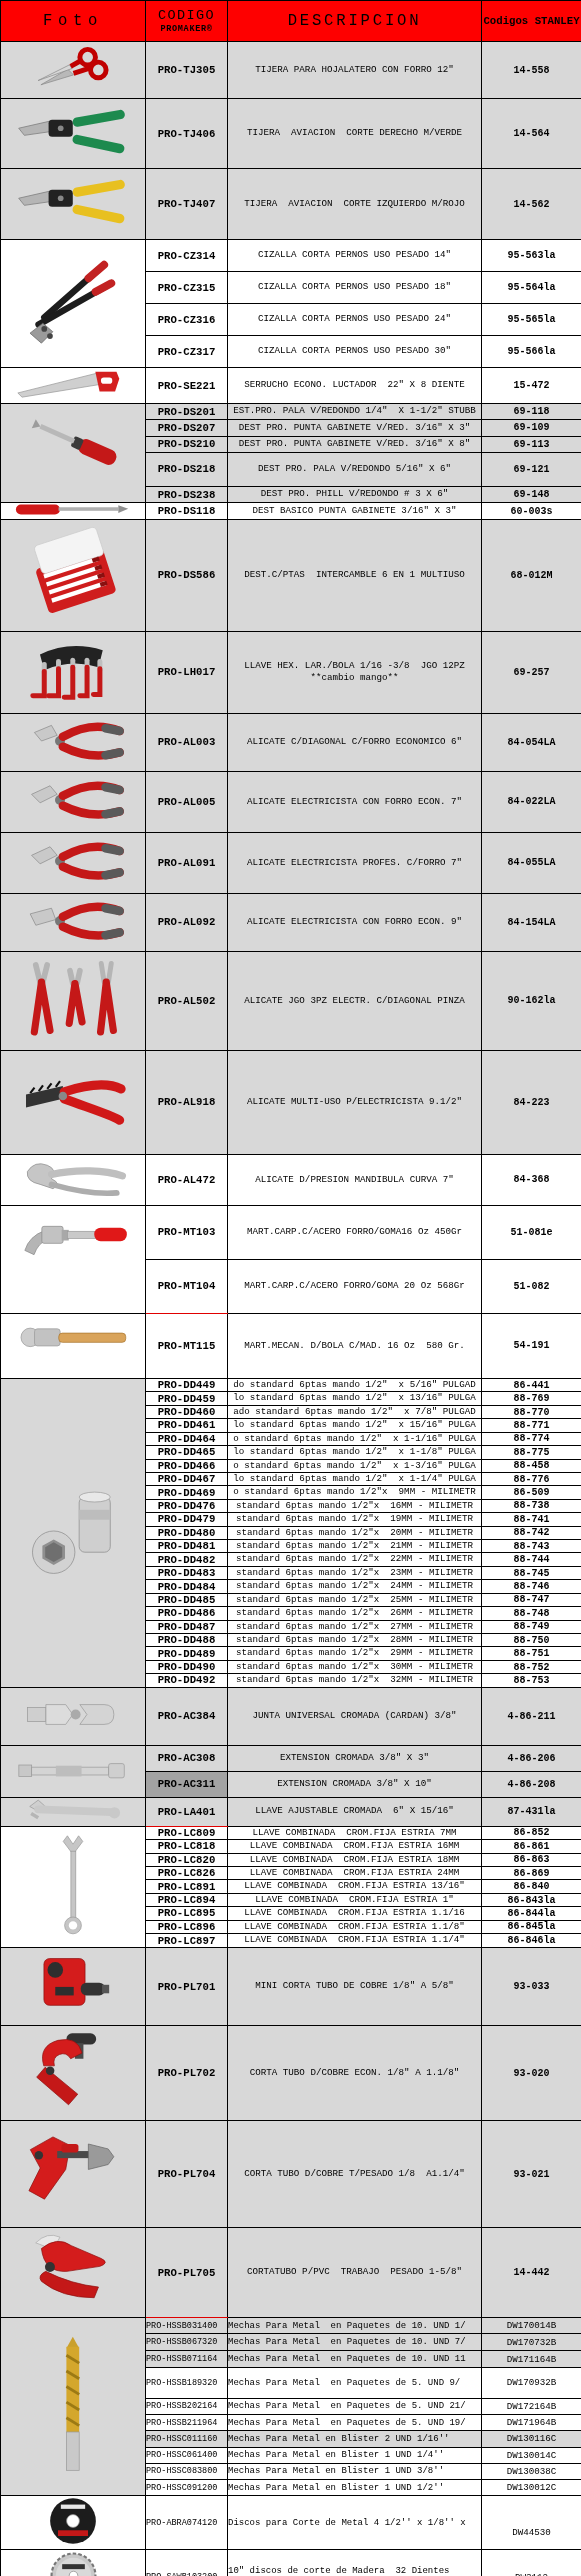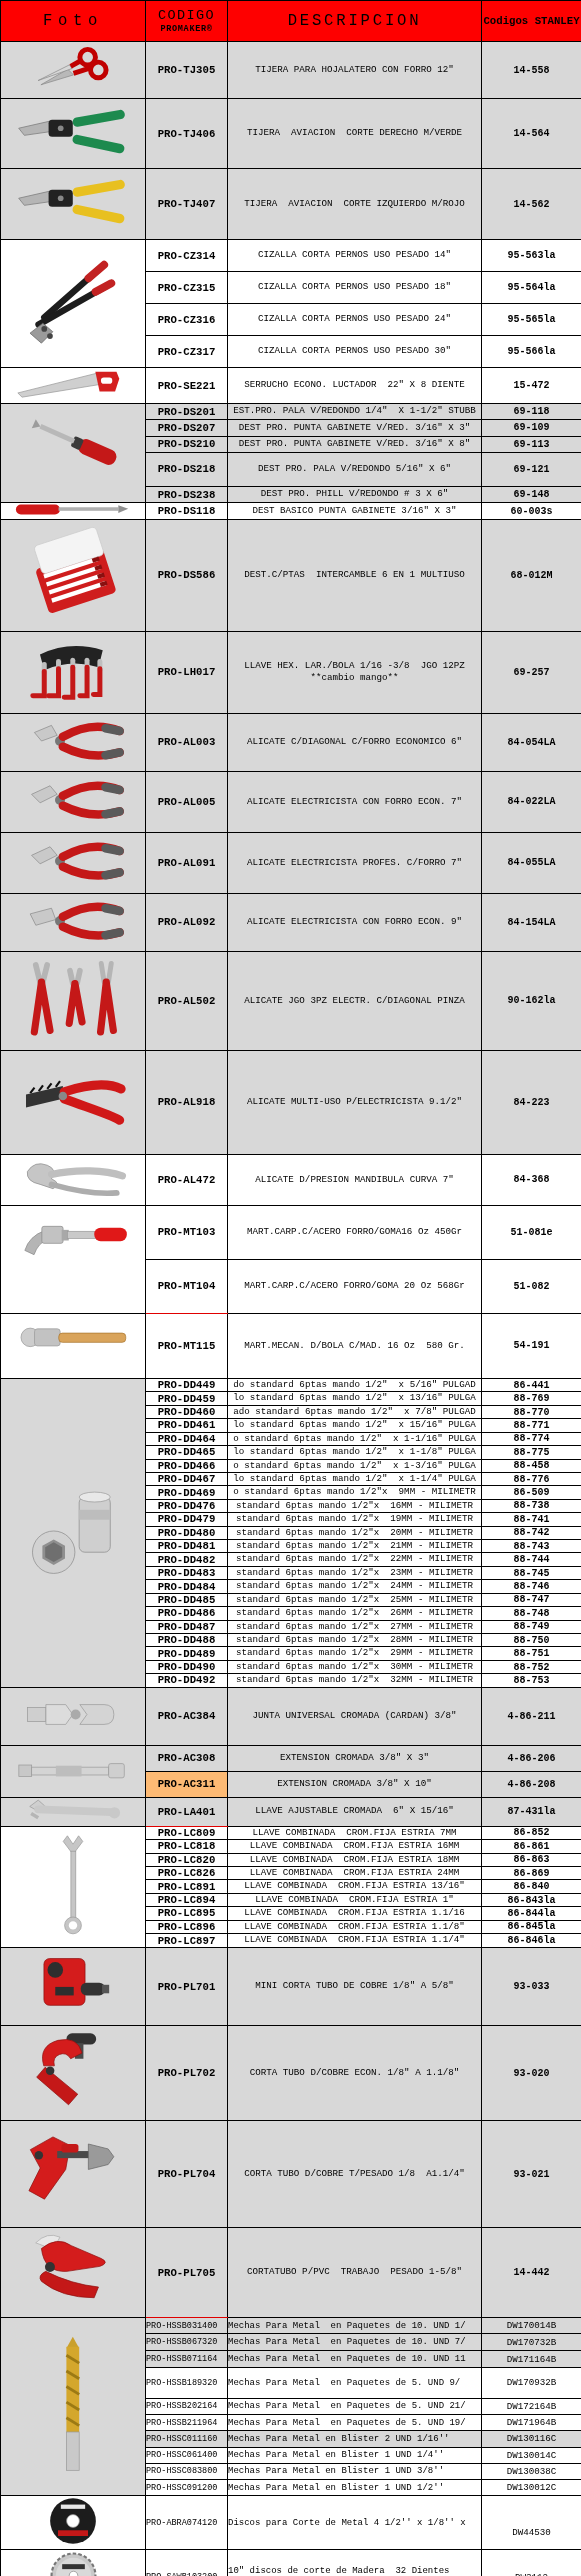--- a/index.html
+++ b/index.html
@@ -470,21 +470,21 @@
                 <rect x="4" y="18" width="18" height="16" fill="#c8c8c8" stroke="#999"></rect>
                 <rect x="22" y="21" width="108" height="11" fill="#d4d4d4" stroke="#999"></rect>
                 <rect x="56" y="19" width="36" height="15" fill="#bdbdbd"></rect>
                 <rect x="130" y="16" width="22" height="20" rx="3" fill="#cfcfcf" stroke="#999"></rect>
               </svg></span></td>
           <td class="code" style="background:#D8D8D8">PRO-AC308</td>
           <td class="desc" style="background:#D8D8D8">EXTENSION CROMADA 3/8" X 3"</td>
           <td class="stan" style="background:#D8D8D8">4-86-206</td>
         </tr>
         <tr style="height: 26px;">
-          <td class="code" style="background:#fdba74">PRO-AC311</td>
+          <td class="code" style="background:#a3a3a3">PRO-AC311</td>
           <td class="desc" style="background:#D8D8D8">EXTENSION CROMADA 3/8" X 10"</td>
           <td class="stan" style="background:#D8D8D8">4-86-208</td>
         </tr>
         <tr style="height: 29px;">
           <td class="photo" rowspan="1" style="background:#D8D8D8"><span class="ph"><svg width="99" height="24" viewBox="0 0 140 34">
                 <path d="M8 12 l12 -9 9 8 -7 9 z" fill="#cfcfcf" stroke="#999"></path>
                 <path d="M20 16 L124 20" stroke="#c9c9c9" stroke-width="11" stroke-linecap="round"></path>
                 <circle cx="128" cy="21" r="8" fill="#c9c9c9"></circle>
                 <path d="M10 22 l10 6" stroke="#b5b5b5" stroke-width="5"></path>
               </svg></span></td>

